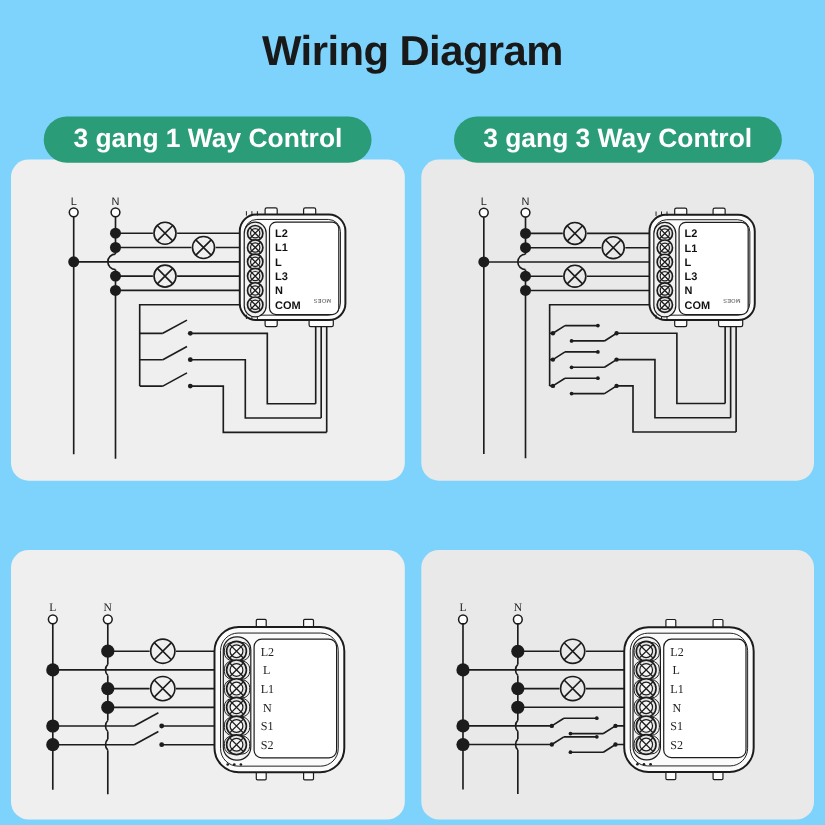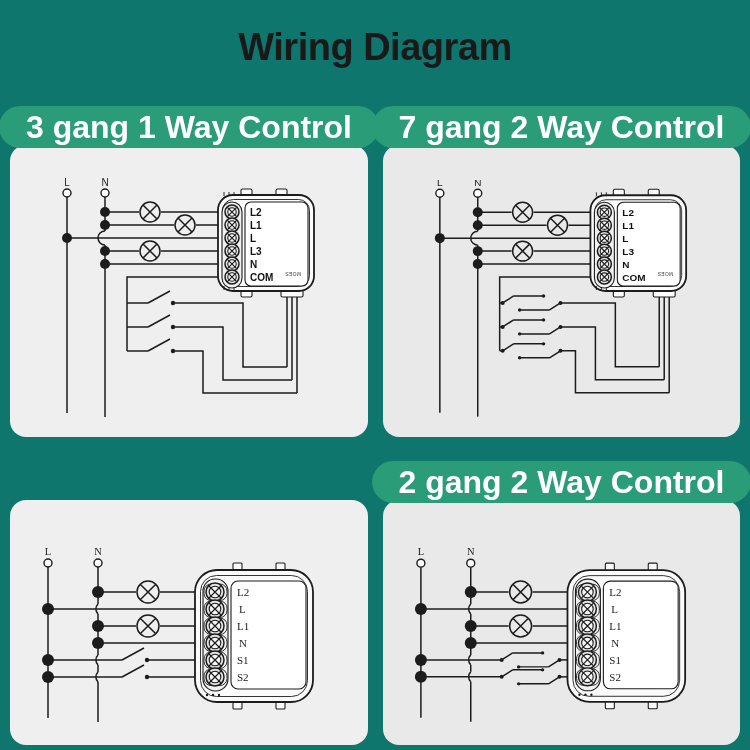--- a/index.html
+++ b/index.html
@@ -10,36 +10,36 @@
     --title-color:#191919;
     --pill-text:#FFFFFF;
   }
   *{box-sizing:border-box}
   html,body{margin:0;padding:0}
   body{
     width:750px;height:750px;background:#fff;
     font-family:"Liberation Sans",sans-serif;
     position:relative;overflow:hidden;
   }
-  .page{position:relative;width:750px;height:750px;background:#0f766e}
+  .page{position:relative;width:750px;height:750px;background:#7dd3fc}
   .title{
     position:absolute;top:26px;left:0;width:100%;margin:0;
     text-align:center;font-size:38px;font-weight:800;
     letter-spacing:-.5px;color:var(--title-color);
   }
   .panel{position:absolute;border-radius:16px}
   .p1{left:10px;top:145px;width:358px;height:292px;background:var(--panel-bg-left)}
   .p2{left:383px;top:145px;width:357px;height:292px;background:var(--panel-bg-right)}
   .p3{left:10px;top:500px;width:358px;height:245px;background:var(--panel-bg-left)}
   .p4{left:383px;top:500px;width:357px;height:245px;background:var(--panel-bg-right)}
   .pill{
     position:absolute;top:-39px;left:50%;transform:translateX(-50%);
     height:42px;line-height:42px;padding:0 27px;border-radius:22px;
     background:var(--accent-green);color:var(--pill-text);
-    font-size:32px;font-weight:700;white-space:nowrap;z-index:2;
+    font-size:24px;font-weight:700;white-space:nowrap;z-index:2;
   }
   svg.diagram{position:absolute;left:0;top:0;width:100%;height:100%;display:block}
   .wire{fill:none;stroke:var(--line);stroke-width:1.5}
   .dot{fill:var(--line);stroke:none}
   .term{fill:#fff;stroke:var(--line);stroke-width:1.4}
   .shell{fill:#FBFBFB;stroke:var(--line);stroke-width:1.8}
   .thin{fill:none;stroke:var(--line);stroke-width:.9}
   .tab{fill:#FBFBFB;stroke:var(--line);stroke-width:1.1}
   .strip{fill:#F1F1F1;stroke:var(--line);stroke-width:1.1}
   .plate{fill:#FFFFFF;stroke:var(--line);stroke-width:1.1}
@@ -151,21 +151,21 @@
         <text class="tlabel" x="240" y="96.5">L</text>
         <text class="tlabel" x="240" y="109.5">L3</text>
         <text class="tlabel" x="240" y="122.5">N</text>
         <text class="tlabel" x="240" y="135.5">COM</text>
         <text class="brand" x="283" y="131" transform="rotate(180 283 129)">MOES</text>
       </g>
     </svg>
   </section>
 
   <section class="panel p2">
-    <div class="pill"><span>7 gang 2 Way Control</span></div>
+    <div class="pill"><span>3 gang 3 Way Control</span></div>
     <svg class="diagram" viewBox="0 0 358 292">
       <g>
         <text class="lnlabel" x="57" y="41">L</text>
         <text class="lnlabel" x="95" y="41">N</text>
         <circle class="term" cx="57" cy="48" r="4"></circle>
         <circle class="term" cx="95" cy="48" r="4"></circle>
         <path class="wire" d="M57,52 V268"></path>
         <path class="wire" d="M95,52 V86"></path>
         <path class="wire" d="M95,86 A7,7 0 0 0 95,100"></path>
         <path class="wire" d="M95,100 V272"></path>
@@ -312,21 +312,20 @@
         <text class="tlabel-serif" x="229" y="113">L</text>
         <text class="tlabel-serif" x="227" y="130">L1</text>
         <text class="tlabel-serif" x="229" y="147">N</text>
         <text class="tlabel-serif" x="227" y="164">S1</text>
         <text class="tlabel-serif" x="227" y="181">S2</text>
       </g>
     </svg>
   </section>
 
   <section class="panel p4">
-    <div class="pill"><span>2 gang 2 Way Control</span></div>
     <svg class="diagram" viewBox="0 0 358 245">
       <g>
         <text class="lnlabel-serif" x="38" y="55">L</text>
         <text class="lnlabel-serif" x="88" y="55">N</text>
         <circle class="term" cx="38" cy="63" r="4"></circle>
         <circle class="term" cx="88" cy="63" r="4"></circle>
         <path class="wire" d="M38,67 V218"></path>
         <path class="wire" d="M88,67 V104"></path>
         <path class="wire" d="M88,104 A7,7 0 0 0 88,114"></path>
         <path class="wire" d="M88,114 V155"></path>

